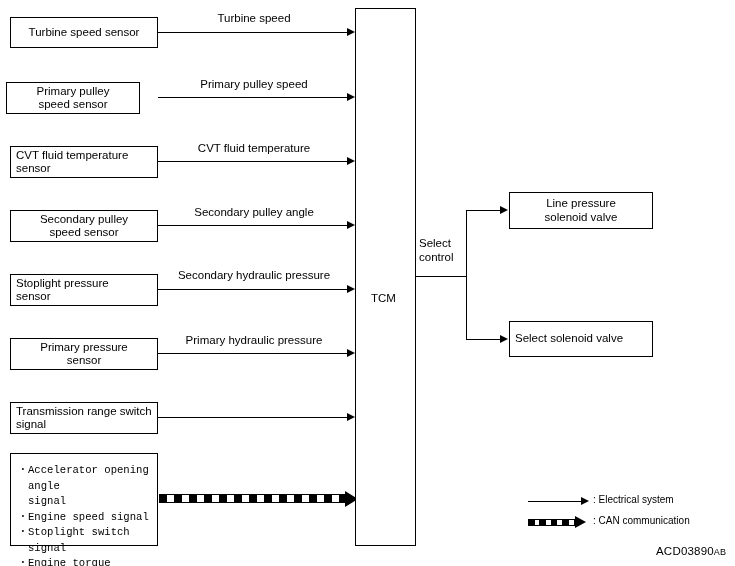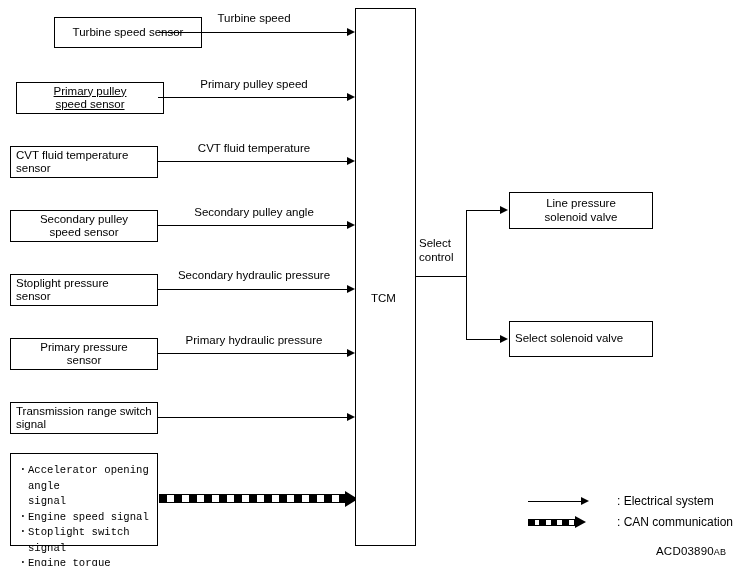--- a/index.html
+++ b/index.html
@@ -114,23 +114,22 @@
     border-left: 13px solid #000000;
   }
   .sig-label {
     position: absolute;
     font-size: 11.5px;
     white-space: nowrap;
     text-align: center;
   }
   .legend-text {
     position: absolute;
-    font-size: 12px;
-    white-space: nowrap;
-    margin-left: 24px;
+    font-size: 10px;
+    white-space: nowrap;
   }
   .legend-can-bar {
     position: absolute;
     height: 7px;
     background-image: repeating-linear-gradient(
       to right,
       #000000 0px, #000000 6.5px,
       #ffffff 6.5px, #ffffff 11.5px
     );
     border-top: 1.2px solid #000000;
@@ -153,25 +152,25 @@
   }
   .refcode .suffix {
     font-size: 9px;
   }
 </style>
 </head>
 <body>
 
 <div id="diagram">
 
-  <div class="box box-center" style="left:10px; top:17px; width:148px; height:31px;margin-left:44px;">
+  <div class="box box-center" style="left:10px; top:17px; width:148px; height:31px;">
     <span style="white-space:pre-line">Turbine speed sensor</span>
   </div>
 
-  <div class="box box-center" style="left:16px; top:82px; width:148px; height:32px;text-decoration:underline;">
+  <div class="box box-center" style="left:6px; top:82px; width:134px; height:32px;">
     <span style="white-space:pre-line">Primary pulley
 speed sensor</span>
   </div>
 
   <div class="box box-left" style="left:10px; top:146px; width:148px; height:32px;">
     <span style="white-space:pre-line">CVT fluid temperature
 sensor</span>
   </div>
 
   <div class="box box-center" style="left:10px; top:210px; width:148px; height:32px;">

